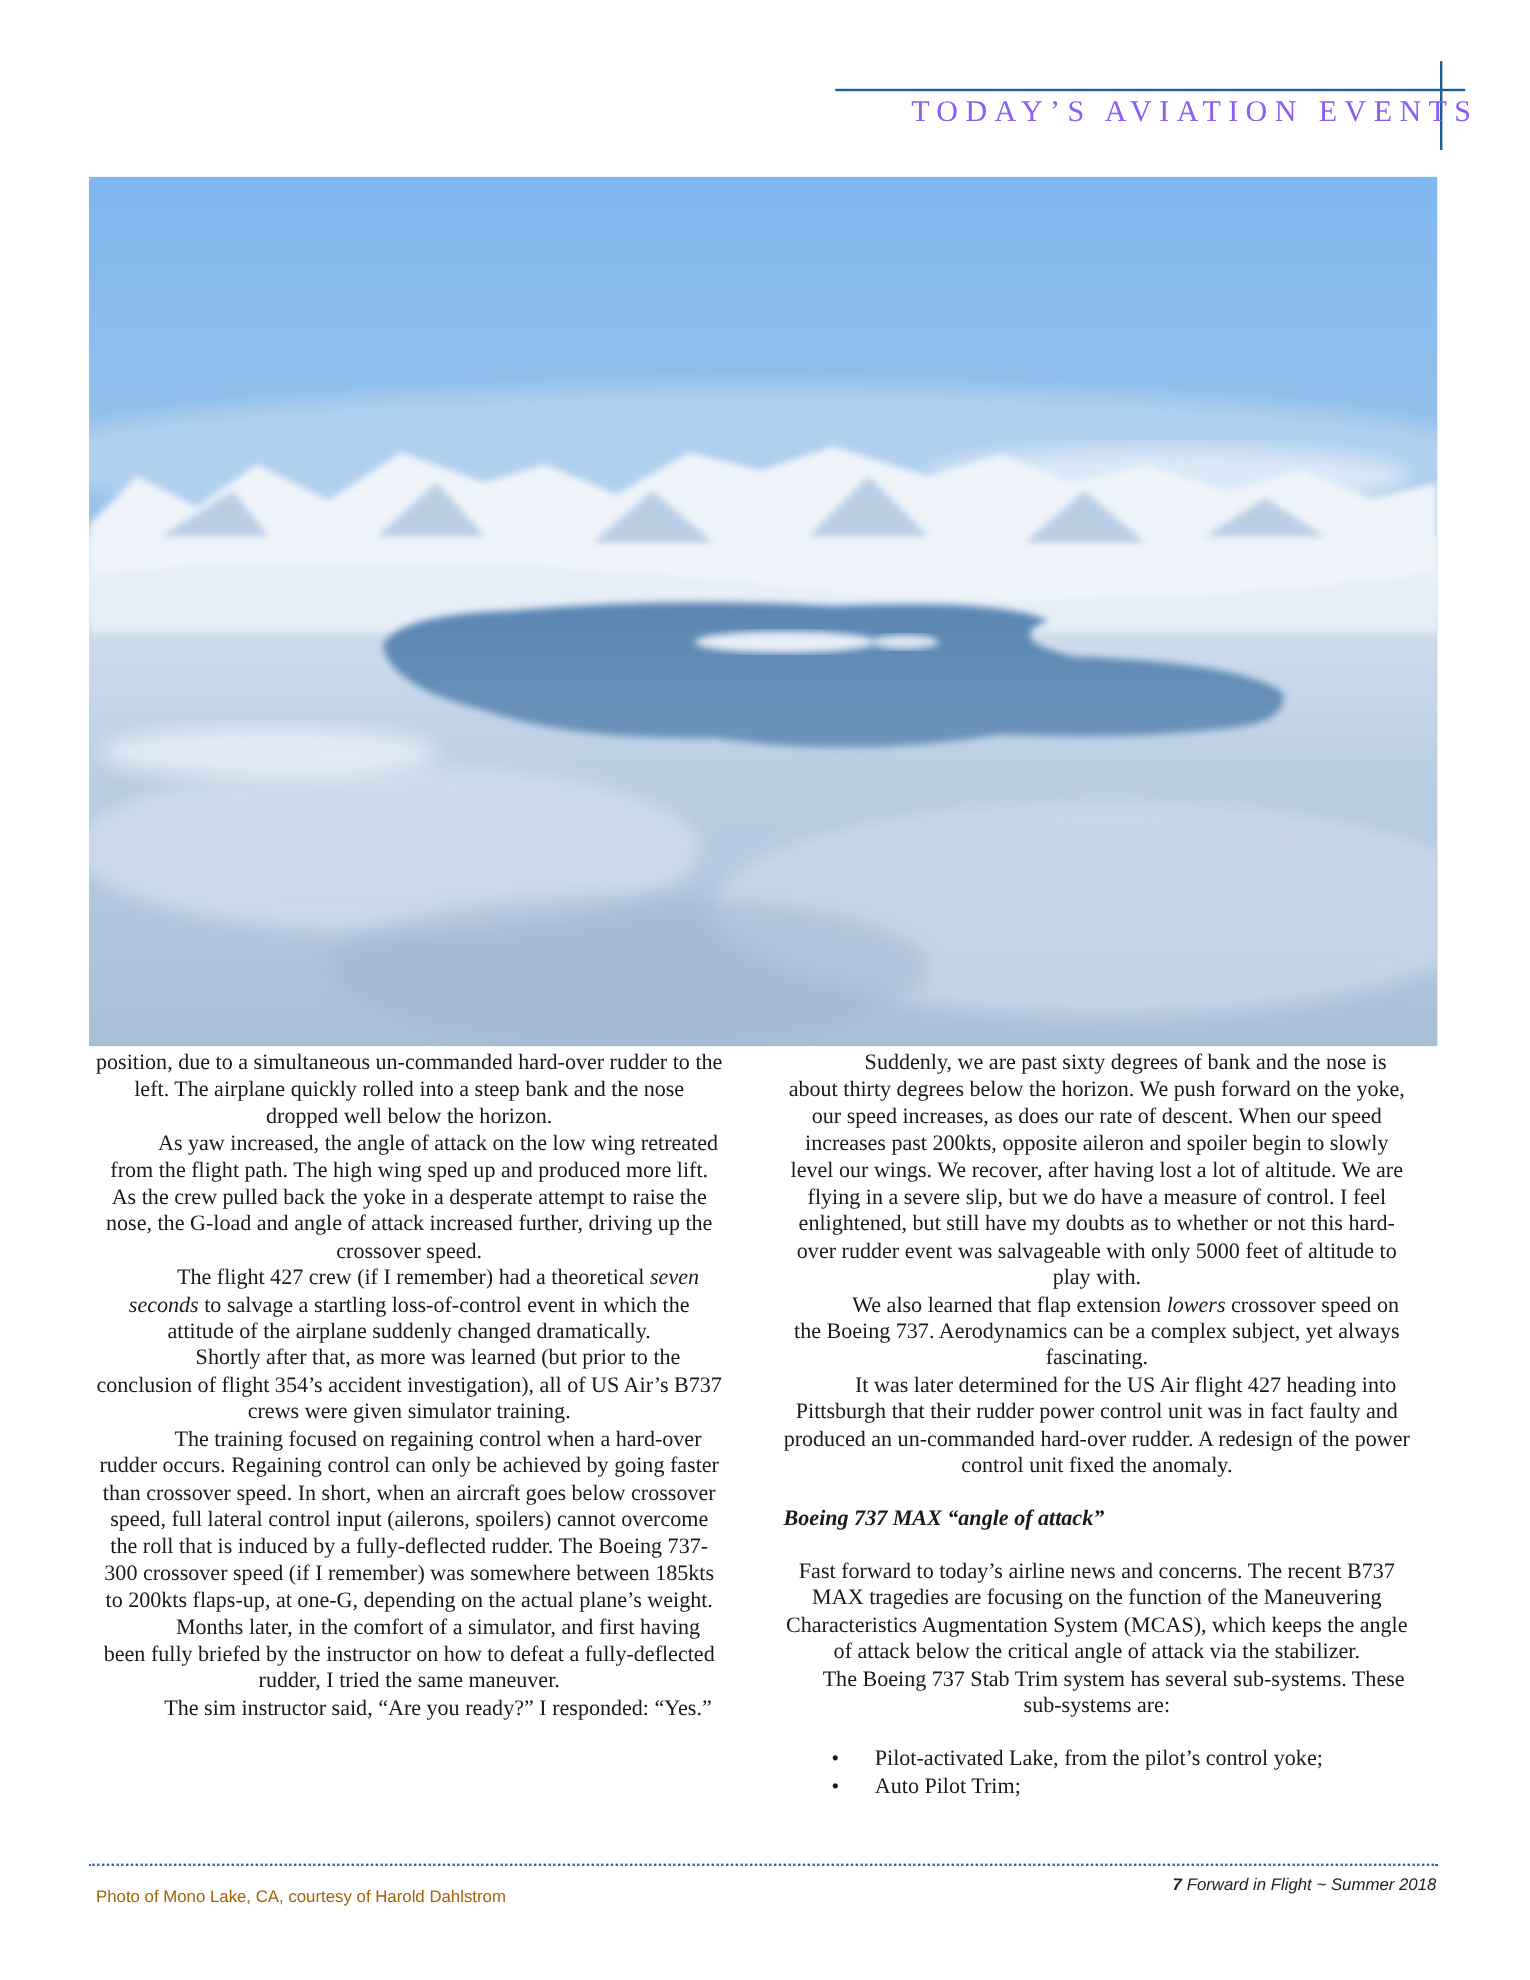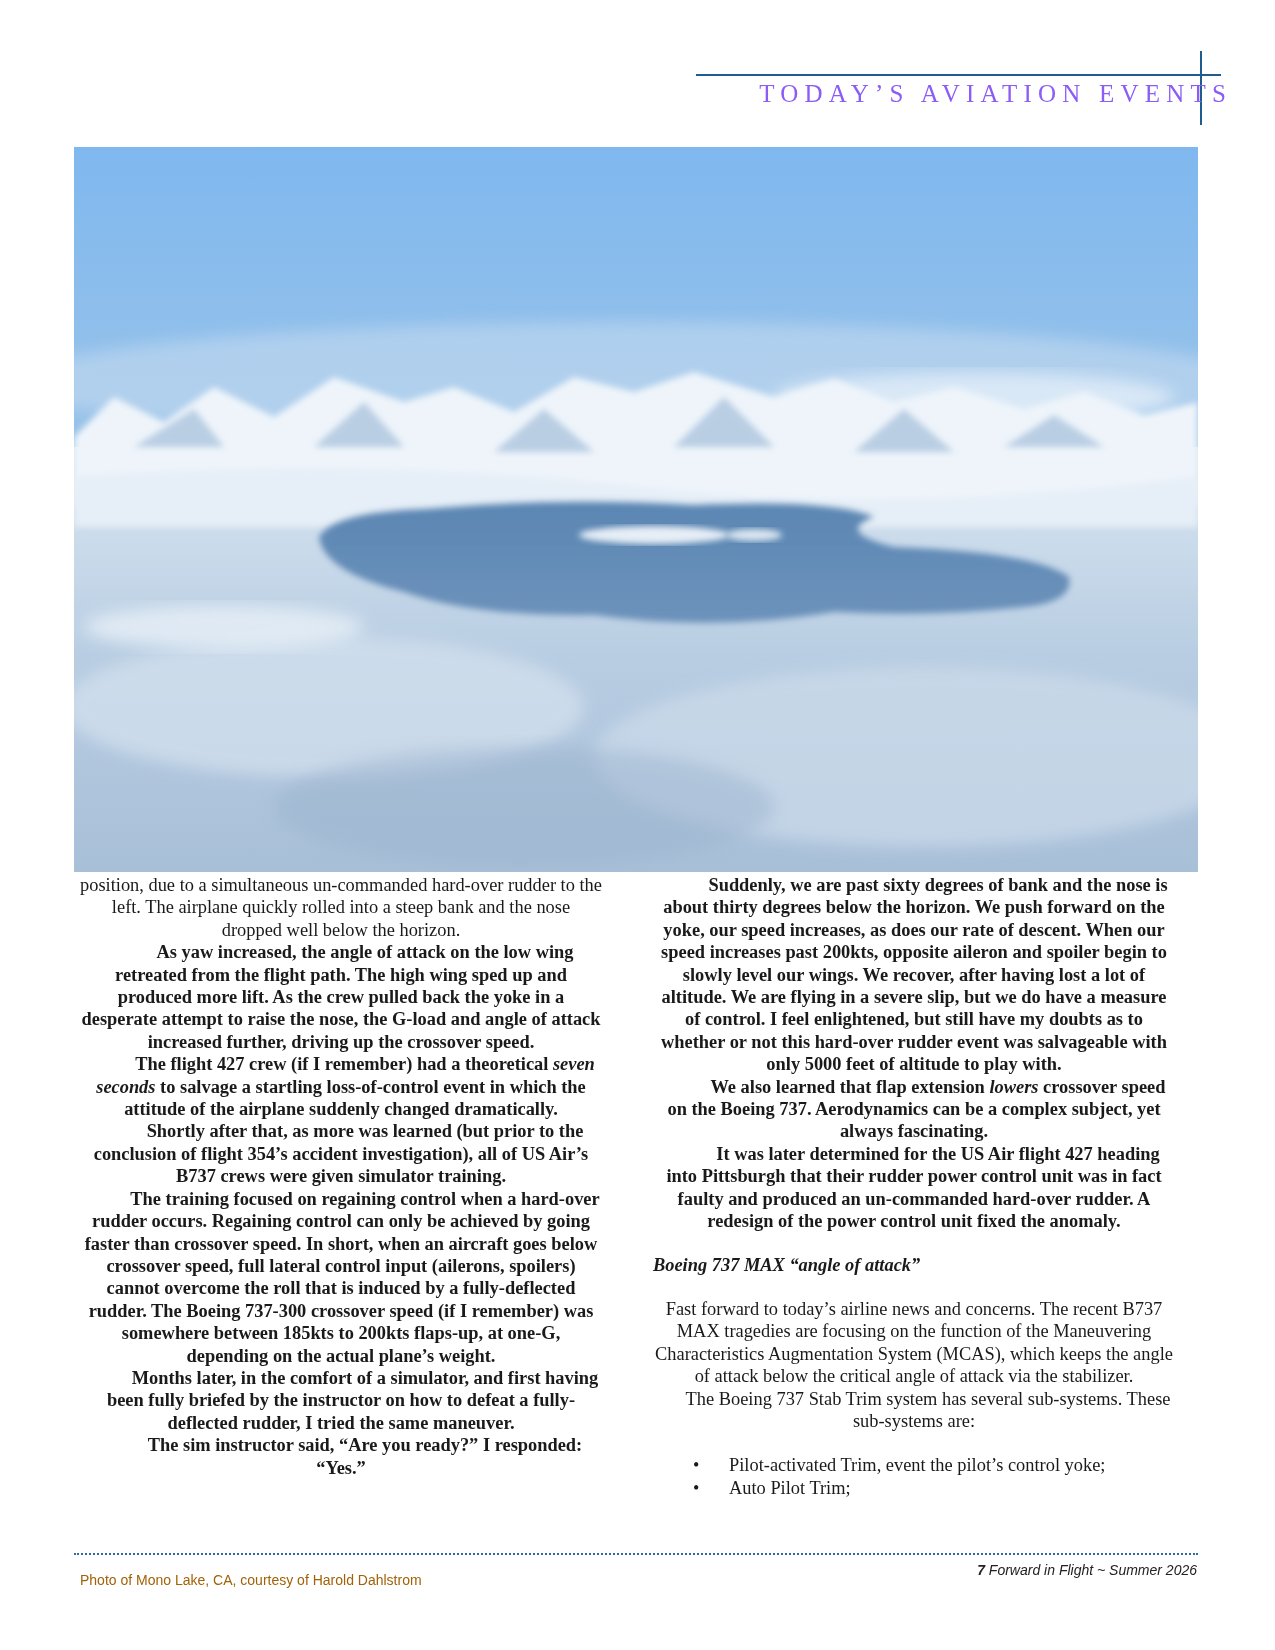--- a/index.html
+++ b/index.html
@@ -14,21 +14,21 @@
 
   
   .photo { position: absolute; left: 74px; top: 147px; width: 1124px; height: 725px; overflow: hidden; }
   .photo svg { display: block; width: 100%; height: 100%; }
 
   
   .col { position: absolute; top: 874px; font-size: 18.4px; line-height: 22.4px; }
   .col-left { left: 80px; width: 522px; }
   .col-right { left: 653px; width: 522px; }
   .col p { margin: 0; text-align: center; }
-  .col p.ind { text-indent: 48px; font-weight: bold; }
+  .col p.ind { text-indent: 48px; }
   .col p.ind-sm { text-indent: 28px; font-family: Liberation Serif, serif; }
   .col h3 { margin: 21px 0 22px 0; font-size: 18.4px; font-weight: bold; line-height: 22.4px; font-style: italic; }
   .col ul { margin: 22px 0 0 0; padding: 0; list-style: none; }
   .col ul li { position: relative; padding-left: 76px; }
   .col ul li::before { content: "\2022"; position: absolute; left: 40px; top: 0; font-size: 18px; }
 
   
   .footer-rule { position: absolute; left: 74px; top: 1553px; width: 1124px; height: 0;
                  border-top: 2px dotted #2f6aa8; }
   .footer-left { position: absolute; left: 80px; top: 1572px; font-family: "Liberation Sans", sans-serif;
@@ -102,20 +102,20 @@
 </div>
 
 <div class="col col-right">
   <p class="ind">Suddenly, we are past sixty degrees of bank and the nose is about thirty degrees below the horizon. We push forward on the yoke, our speed increases, as does our rate of descent. When our speed increases past 200kts, opposite aileron and spoiler begin to slowly level our wings. We recover, after having lost a lot of altitude. We are flying in a severe slip, but we do have a measure of control. I feel enlightened, but still have my doubts as to whether or not this hard-over rudder event was salvageable with only 5000 feet of altitude to play with.</p>
   <p class="ind"><span>We also learned that flap extension </span><em>lowers</em><span> crossover speed on the Boeing 737. Aerodynamics can be a complex subject, yet always fascinating.</span></p>
   <p class="ind">It was later determined for the US Air flight 427 heading into Pittsburgh that their rudder power control unit was in fact faulty and produced an un-commanded hard-over rudder. A redesign of the power control unit fixed the anomaly.</p>
   <h3>Boeing 737 MAX “angle of attack”</h3>
   <p>Fast forward to today’s airline news and concerns. The recent B737 MAX tragedies are focusing on the function of the Maneuvering Characteristics Augmentation System (MCAS), which keeps the angle of attack below the critical angle of attack via the stabilizer.</p>
   <p class="ind-sm">The Boeing 737 Stab Trim system has several sub-systems. These sub-systems are:</p>
   <ul>
-    <li>Pilot-activated Trim, event the pilot’s control yoke;</li>
+    <li>Pilot-activated Lake, from the pilot’s control yoke;</li>
     <li>Auto Pilot Trim;</li>
   </ul>
 </div>
 
 <div class="footer-rule"></div>
 <div class="footer-left">Photo of Mono Lake, CA, courtesy of Harold Dahlstrom</div>
-<div class="footer-right"><b>7</b><span> Forward in Flight ~ Summer 2026</span></div>
+<div class="footer-right"><b>7</b><span> Forward in Flight ~ Summer 2018</span></div>
 
 </body></html>

